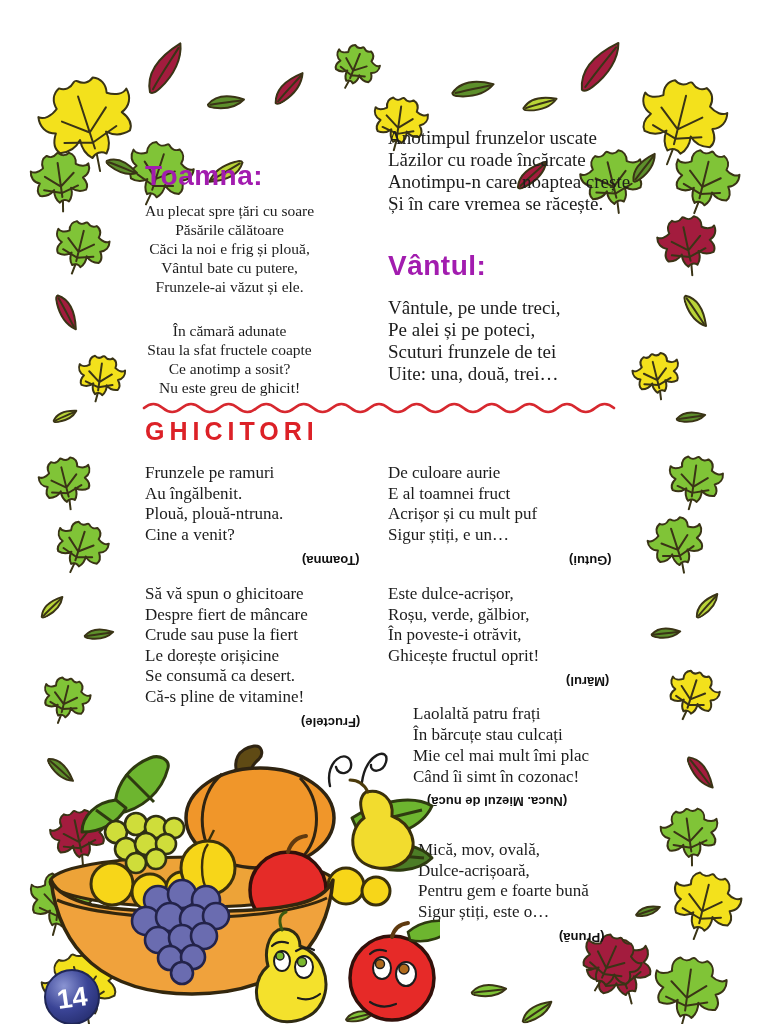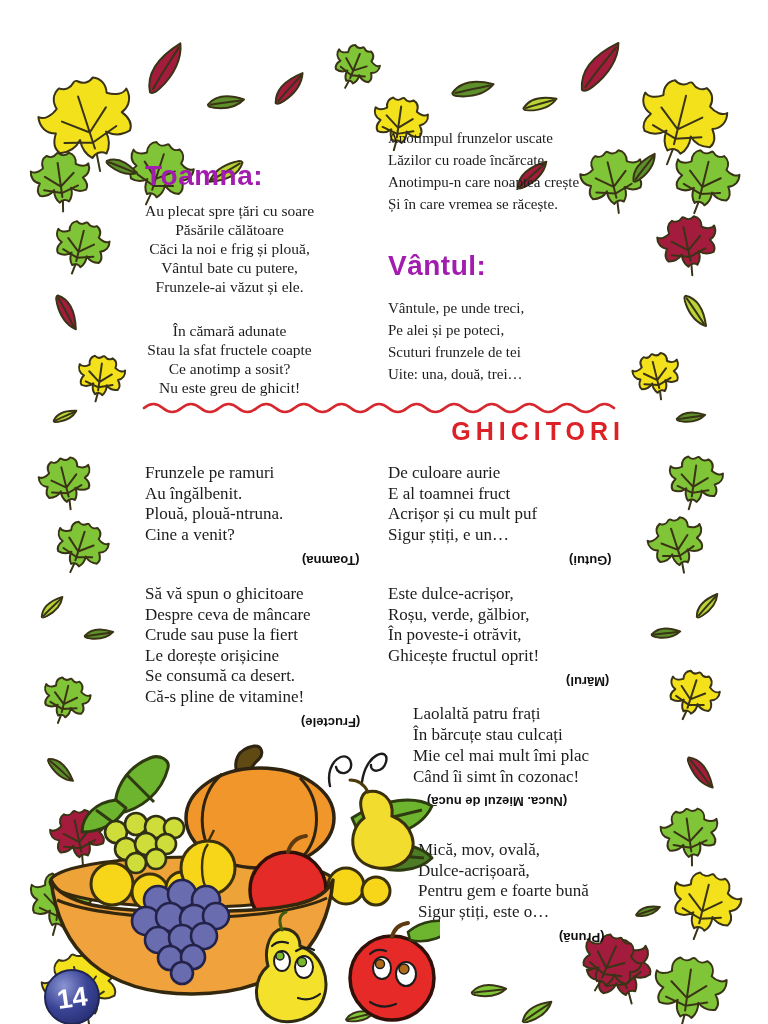--- a/index.html
+++ b/index.html
@@ -5,26 +5,26 @@
   html,body{margin:0;padding:0;background:#ffffff;}
   .stage{position:relative;width:768px;height:1024px;background:#ffffff;overflow:hidden;
          font-family:"Liberation Serif", serif;color:#1c1c1c;}
   .abs{position:absolute;}
   
   #leaf-layer{position:absolute;inset:0;pointer-events:none;}
   .leaf{position:absolute;overflow:visible;}
   
   .red-title{font-family:"Liberation Sans", sans-serif;font-weight:bold;
              color:#a21caf;font-size:28px;letter-spacing:.5px;}
-  #ghicitori-title{left:145px;top:417px;width:480px;text-align:right;
+  #ghicitori-title{left:145px;top:417px;width:480px;text-align:left;
              font-family:"Liberation Sans", sans-serif;font-weight:bold;
              color:#dc2127;font-size:25px;letter-spacing:5px;}
   
   .poem{font-size:15.5px;line-height:19px;white-space:nowrap;text-align:center;}
-  .poem-wide{font-size:15px;line-height:22px;white-space:nowrap;}
+  .poem-wide{font-size:19px;line-height:22px;white-space:nowrap;}
   .stanza + .stanza{margin-top:25px;}
   
   .riddle{font-size:17px;line-height:20.5px;white-space:nowrap;}
   .riddle .answer-row{margin-top:3px;text-align:right;}
   .riddle .answer-row.center{text-align:center;}
   .answer{display:inline-block;transform:rotate(180deg);
           font-family:"Liberation Sans", sans-serif;font-weight:bold;
           font-size:13px;color:#111;}
   
   #wavy{left:142px;top:398px;}
@@ -257,21 +257,21 @@
         <div>E al toamnei fruct</div>
         <div>Acrișor și cu mult puf</div>
         <div>Sigur știți, e un…</div>
       </div>
     <div class="answer-row"><span class="answer">(Gutui)</span></div>
   </div>
 
   <div class="abs riddle" style="left:145px;top:584px;width:215px;">
     <div>
         <div>Să vă spun o ghicitoare</div>
-        <div>Despre ceva de mâncare</div>
+        <div>Despre fiert de mâncare</div>
         <div>Crude sau puse la fiert</div>
         <div>Le dorește orișicine</div>
         <div>Se consumă ca desert.</div>
         <div>Că-s pline de vitamine!</div>
       </div>
     <div class="answer-row"><span class="answer">(Fructele)</span></div>
   </div>
 
   <div class="abs riddle" style="left:388px;top:584px;width:221px;">
     <div>

